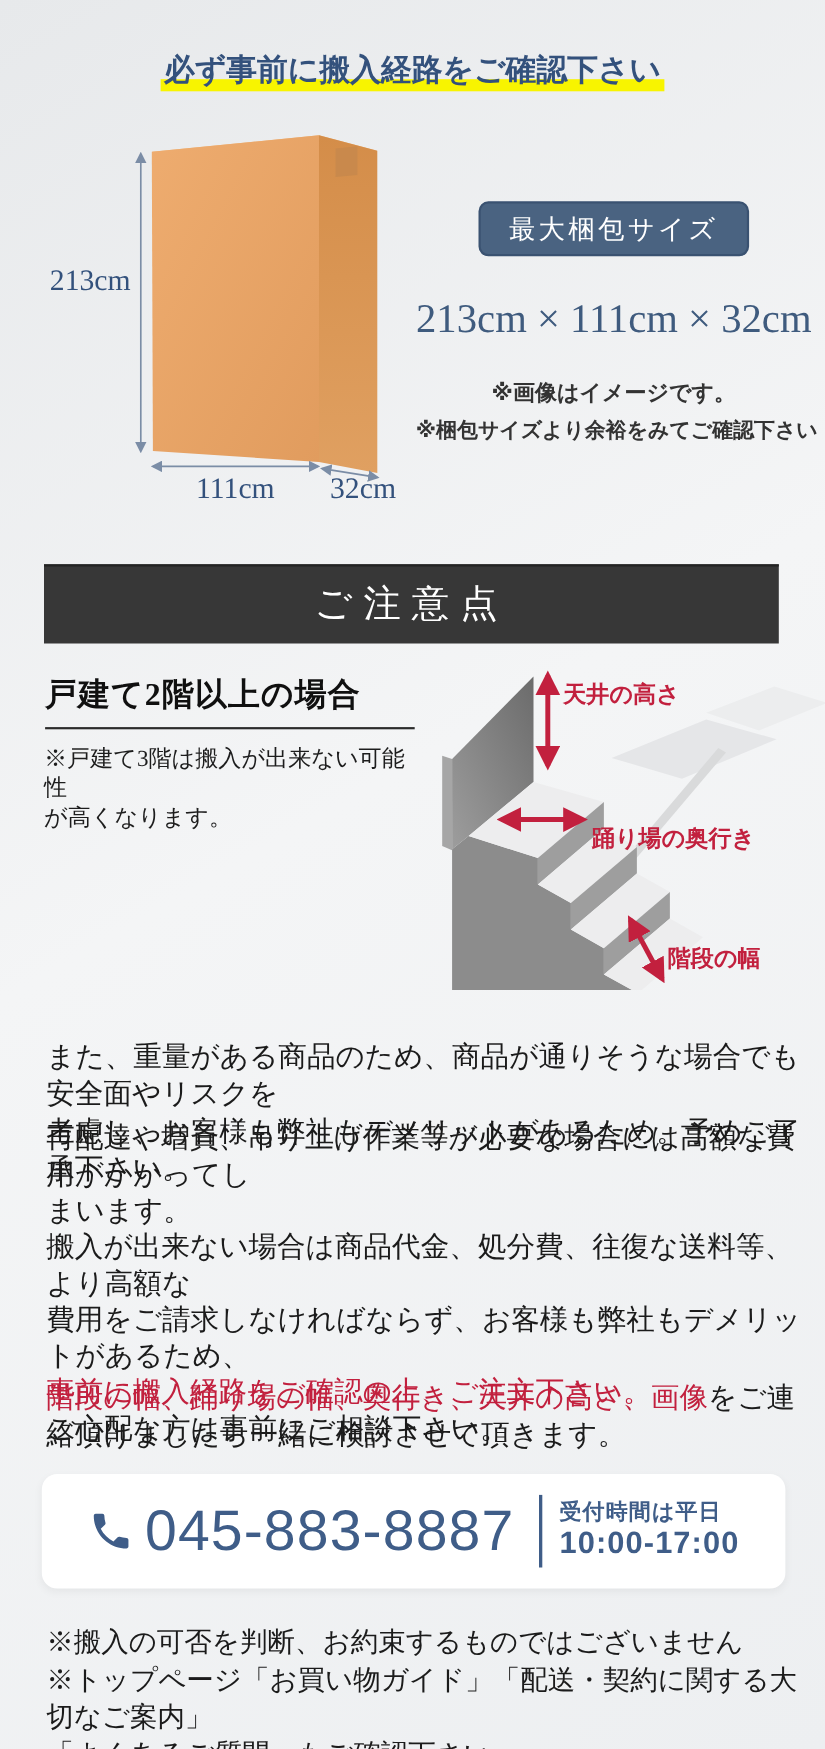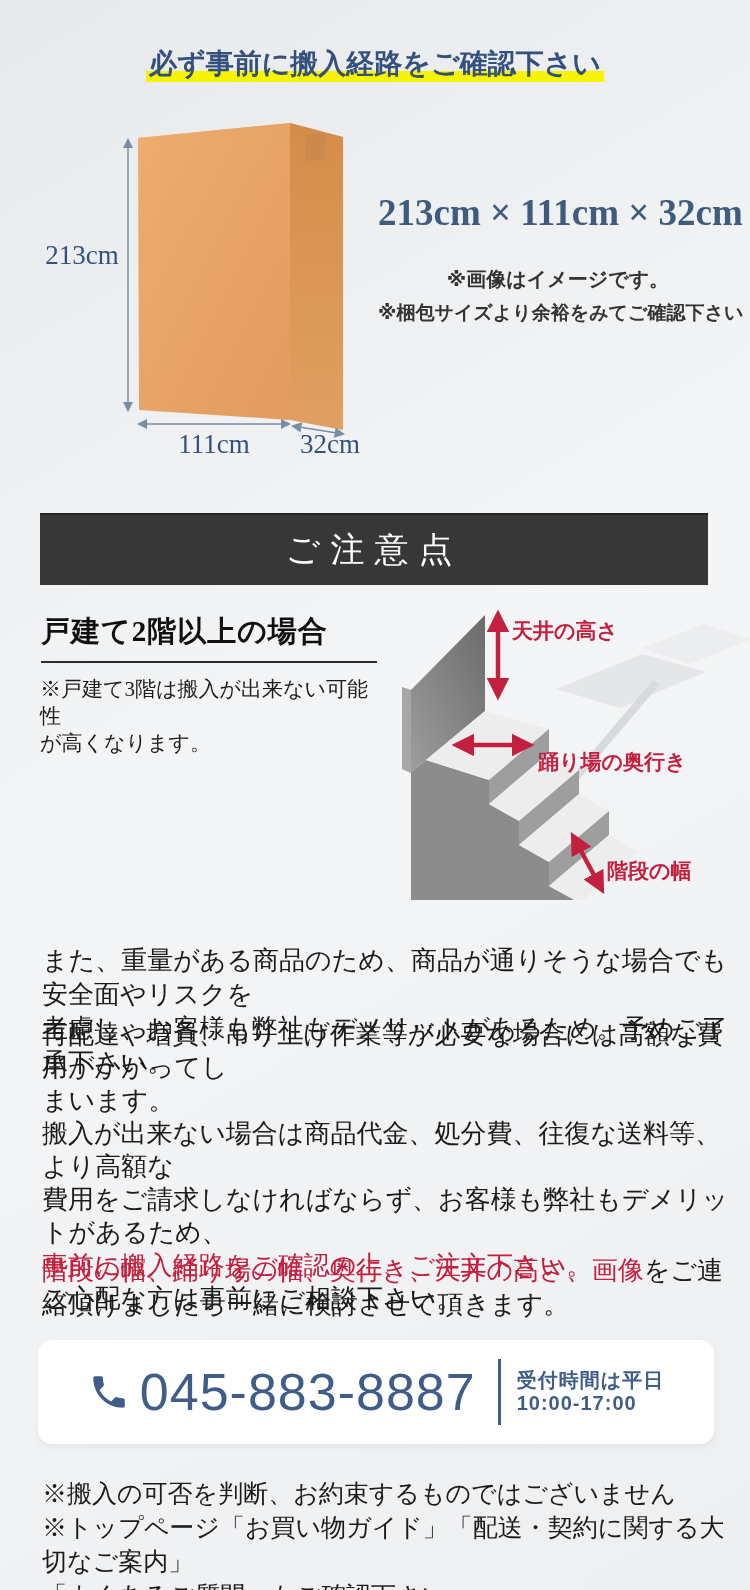--- a/index.html
+++ b/index.html
@@ -11,21 +11,21 @@
   .title{position:absolute;top:26px;left:0;width:750px;text-align:center;
          font-size:28px;font-weight:700;color:#33517c;letter-spacing:0px;white-space:nowrap;}
   .title .hl{background:linear-gradient(#f8f400,#f8f400) no-repeat left bottom/100% 11px;
              padding:0 3px 3px 3px;}
 
   
   .box-svg{position:absolute;left:40px;top:112px;}
   .pkg-info{position:absolute;left:378px;top:183px;width:360px;text-align:center;}
   .badge{display:inline-block;background:#4a6381;border:2px solid #3a5271;border-radius:9px;
          color:#fff;font-size:24px;padding:7px 26px;letter-spacing:3px;}
-  .size{margin-top:8px;font-size:37px;color:#3f5b7e;white-space:nowrap;font-weight:bold;}
+  .size{margin-top:36px;font-size:37px;color:#3f5b7e;white-space:nowrap;}
   .pkg-note1{margin-top:32px;font-family:"Liberation Sans","DejaVu Sans",sans-serif;
              font-size:20px;font-weight:700;color:#333;}
   .pkg-note2{margin-top:7px;font-family:"Liberation Sans","DejaVu Sans",sans-serif;
              font-size:19px;font-weight:700;color:#333;white-space:nowrap;}
 
   
   .caution-bar{position:absolute;left:40px;top:513px;width:668px;height:70px;background:#373737;
                border-top:2px solid #232323;color:#fff;text-align:center;line-height:70px;
                font-size:34px;letter-spacing:10px;}
 
@@ -51,21 +51,21 @@
   
   .phone-card{position:absolute;left:38px;top:1340px;width:676px;height:104px;background:#ffffff;
               border-radius:14px;box-shadow:0 3px 8px rgba(0,0,0,0.05);
               display:flex;align-items:center;justify-content:center;
               font-family:"Liberation Sans","DejaVu Sans",sans-serif;color:#3f5d88;}
   .phone-icon{width:42px;height:42px;margin-right:10px;flex:0 0 auto;}
   .phone-number{font-size:52px;font-weight:400;letter-spacing:1px;white-space:nowrap;}
   .phone-divider{width:3px;height:66px;background:#3f5d88;margin:0 16px 0 22px;flex:0 0 auto;}
   .phone-hours{text-align:left;font-weight:700;line-height:1.15;}
   .hours1{font-size:20px;letter-spacing:1px;}
-  .hours2{font-size:20px;letter-spacing:1px;}
+  .hours2{font-size:28px;letter-spacing:1px;}
 
   
   .footer-notes{position:absolute;left:42px;top:1452px;width:695px;font-size:25px;
                 line-height:34px;color:#1b1b1b;white-space:pre-line;}
 </style>
 </head>
 <body>
 
 <div class="page">
 
@@ -91,20 +91,21 @@
     <polygon points="265,23 285,21 285,47 265,49" fill="#c9894c"></polygon>
     <line x1="88" y1="28" x2="88" y2="298" stroke="#7b8da6" stroke-width="1.5" marker-start="url(#da)" marker-end="url(#da)"></line>
     <text x="42" y="152" text-anchor="middle" class="dim-label">213cm</text>
     <line x1="99" y1="312" x2="249" y2="312" stroke="#7b8da6" stroke-width="1.5" marker-start="url(#da)" marker-end="url(#da)"></line>
     <text x="174" y="341" text-anchor="middle" class="dim-label">111cm</text>
     <line x1="253" y1="314" x2="303" y2="322" stroke="#7b8da6" stroke-width="1.5" marker-start="url(#da)" marker-end="url(#da)"></line>
     <text x="290" y="341" text-anchor="middle" class="dim-label">32cm</text>
   </svg>
 
   <div class="pkg-info">
+    <div class="badge">最大梱包サイズ</div>
     <div class="size">213cm × 111cm × 32cm</div>
     <div class="pkg-note1">※画像はイメージです。</div>
     <div class="pkg-note2">※梱包サイズより余裕をみてご確認下さい</div>
   </div>
 
   <div class="caution-bar">ご注意点</div>
 
   <div class="caution-left">
     <h2>戸建て2階以上の場合</h2>
     <p class="small">※戸建て3階は搬入が出来ない可能性

